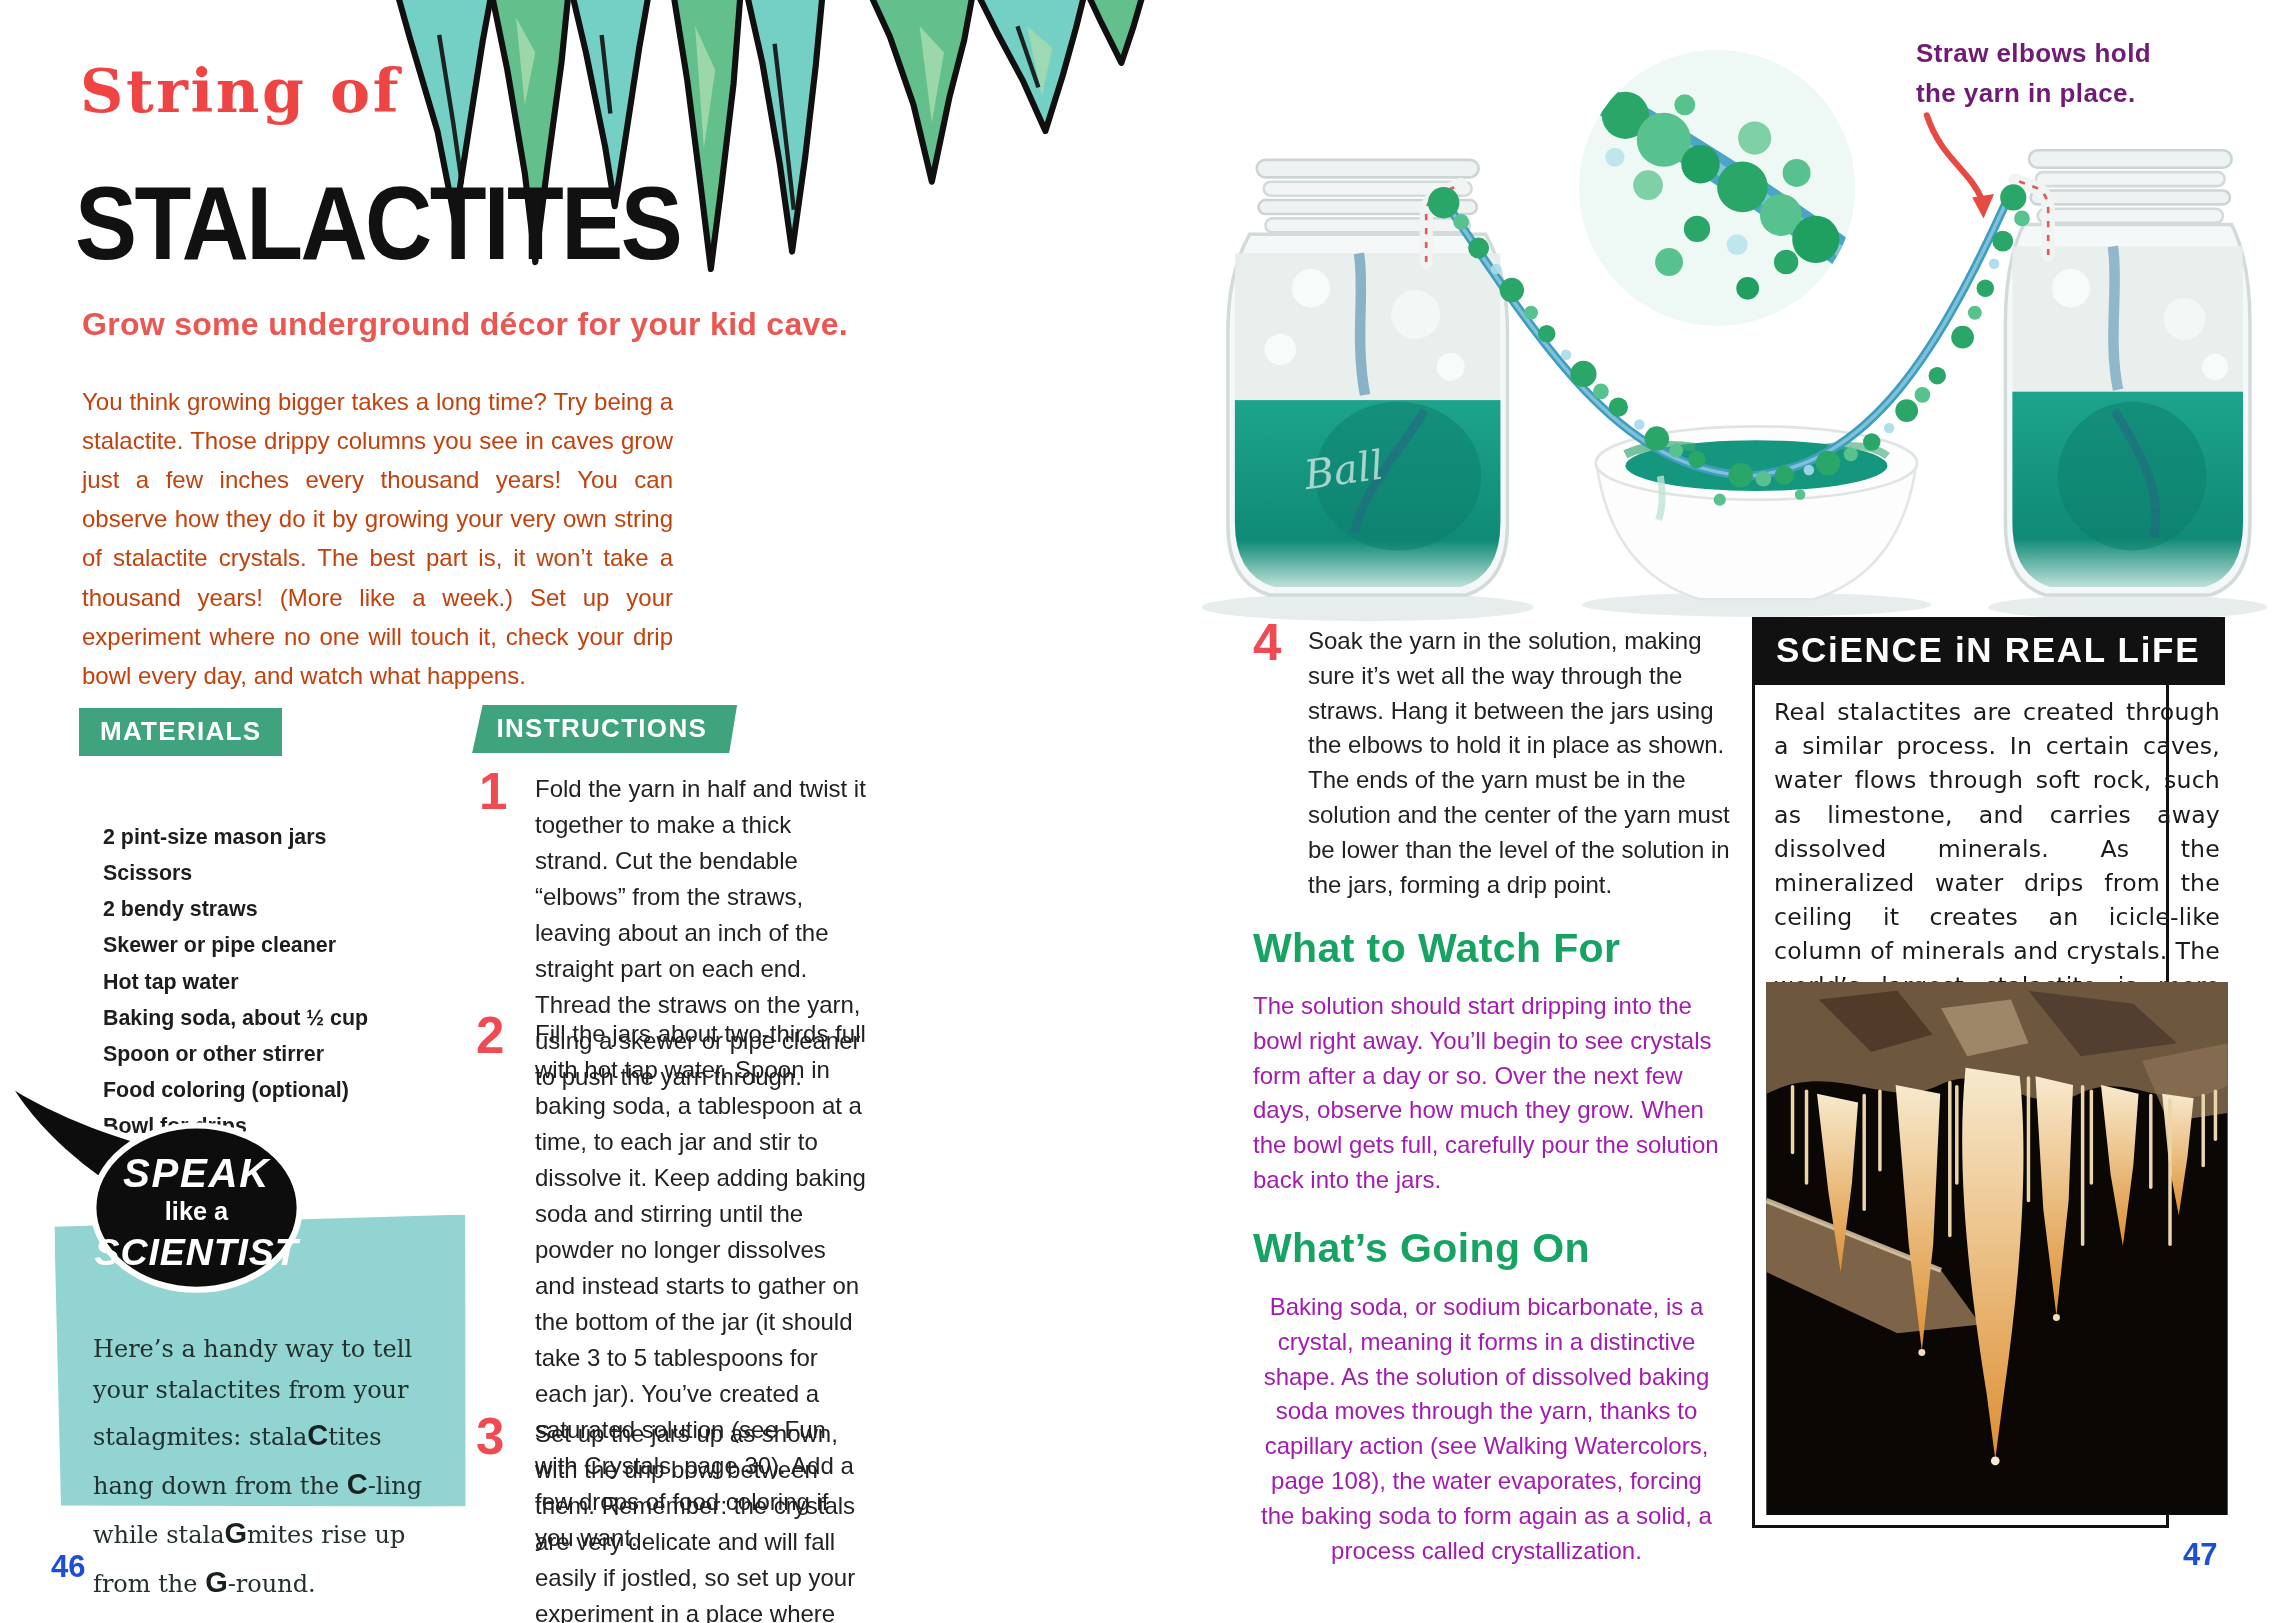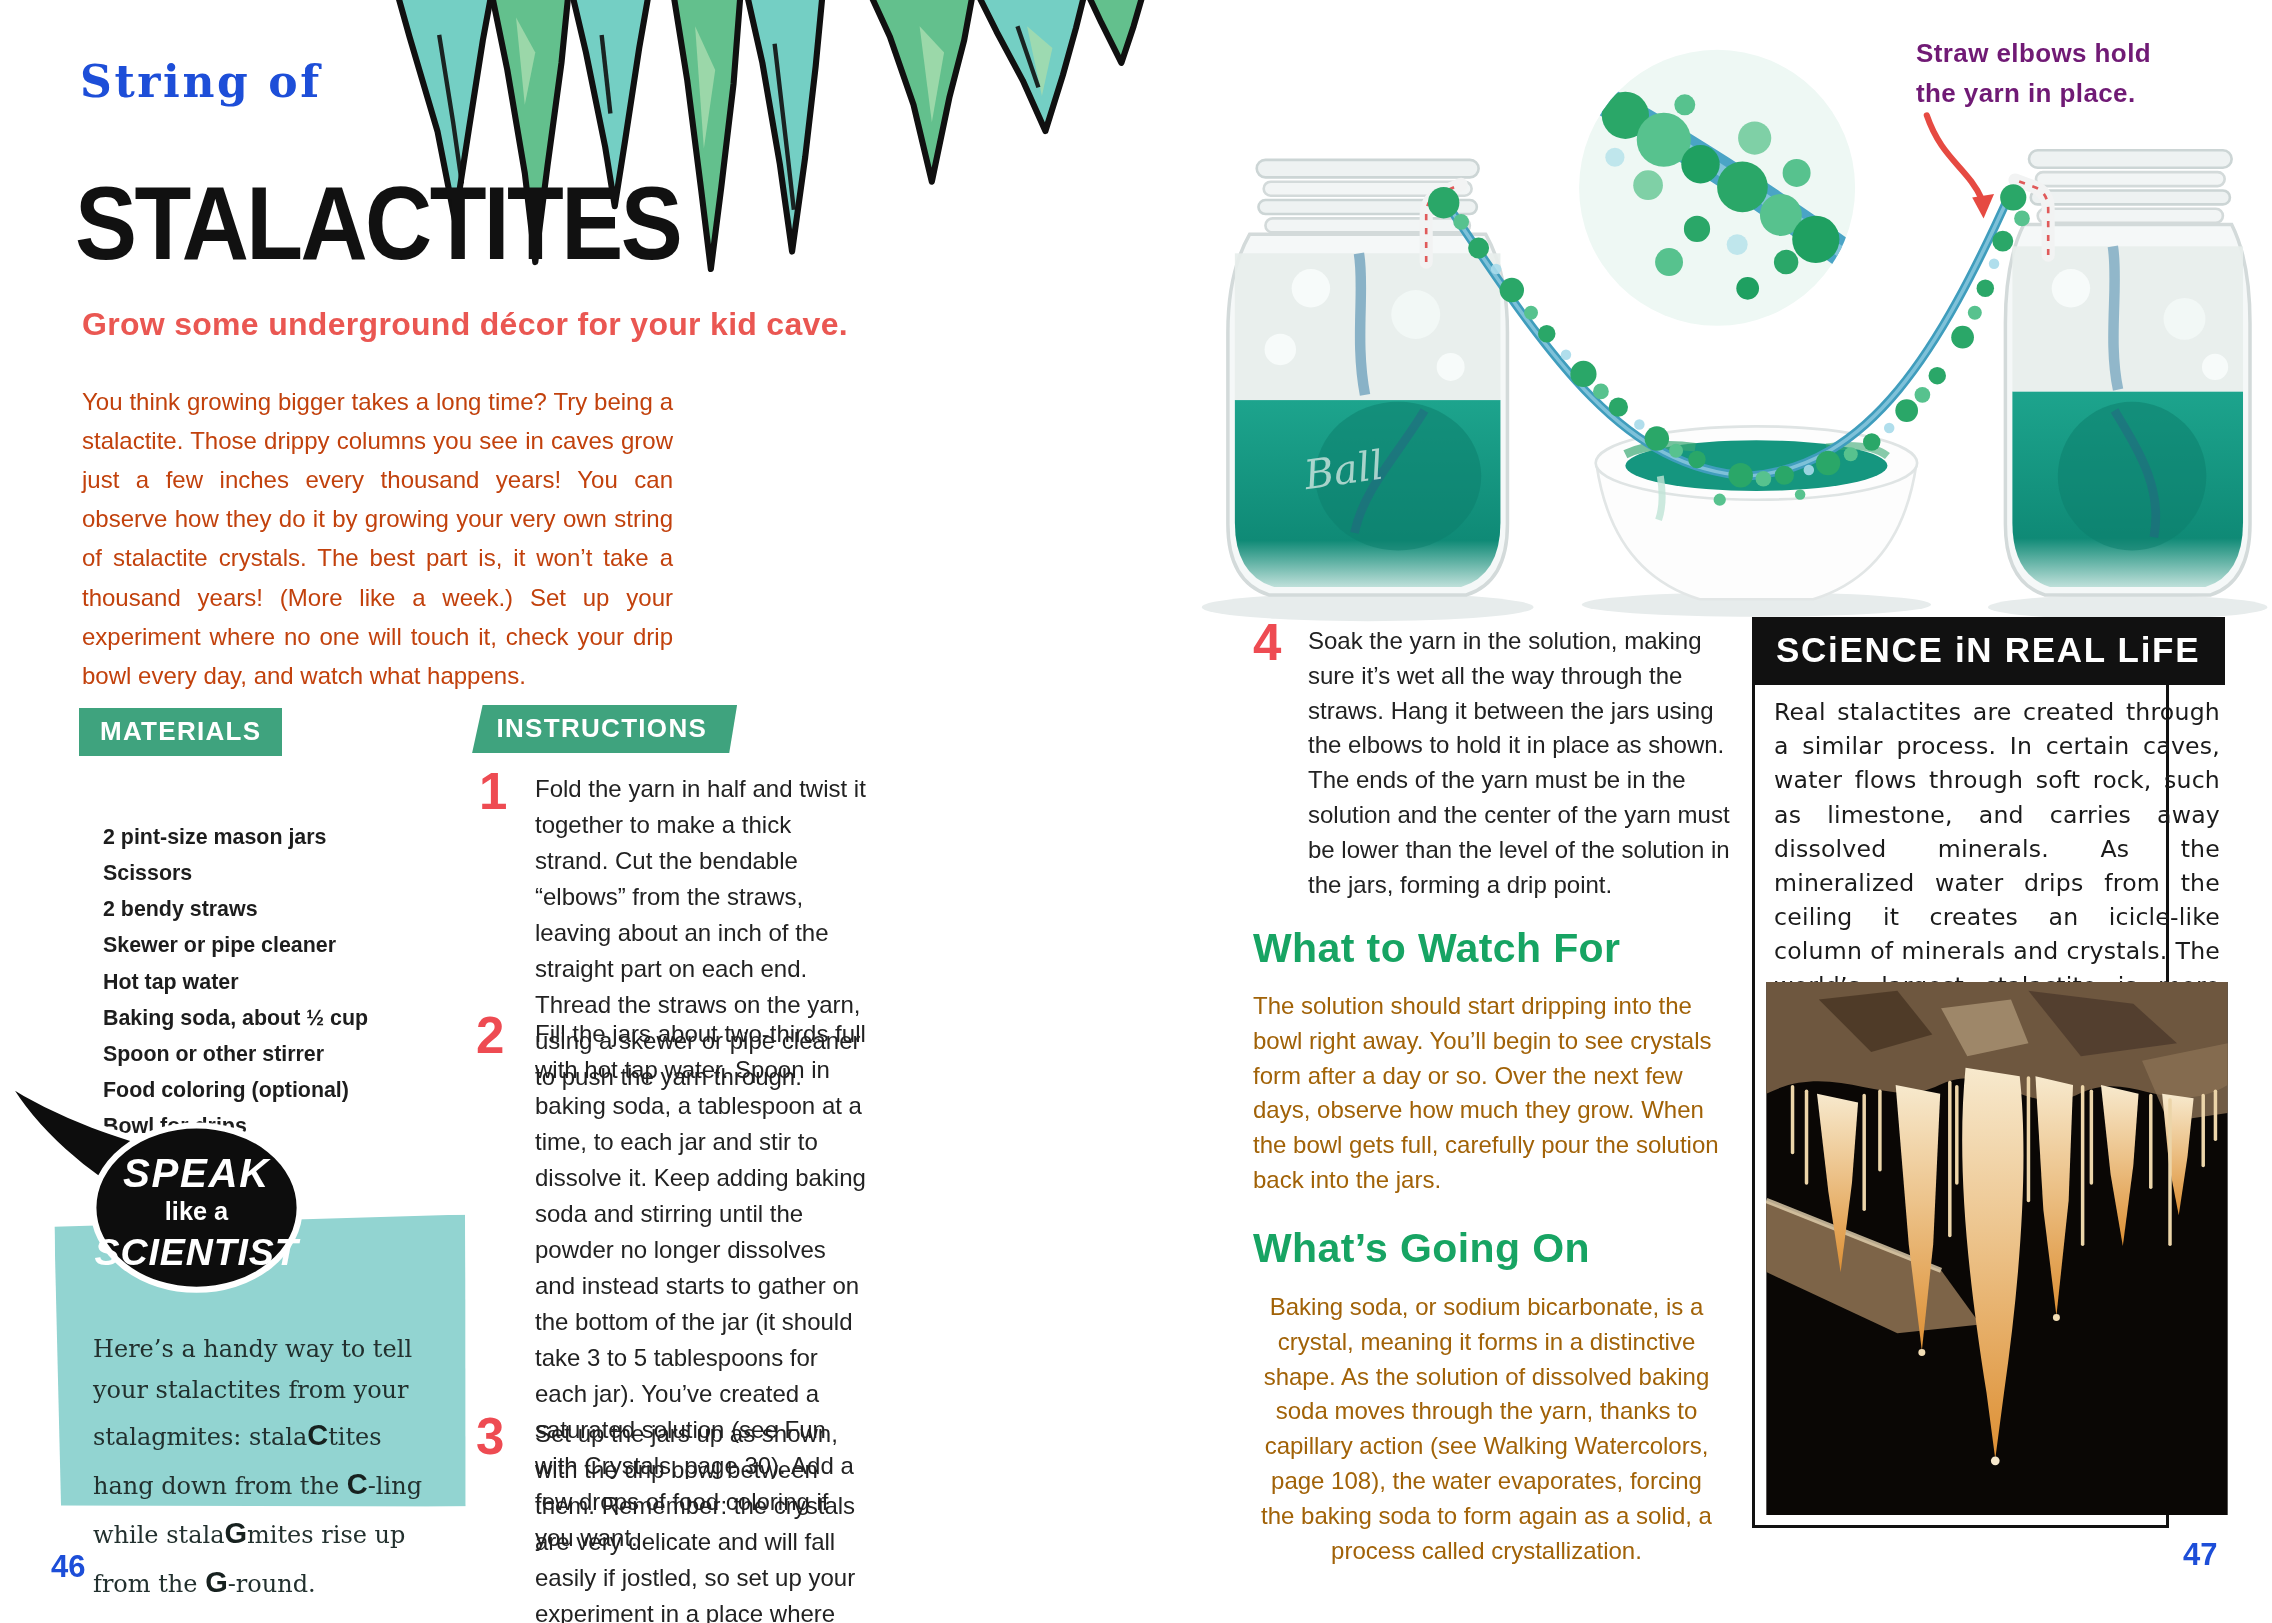--- a/index.html
+++ b/index.html
@@ -2,21 +2,21 @@
 <html style="font-size:14px"><head>
 <meta charset="utf-8">
 <style>
   html,body{margin:0;padding:0;}
   body{width:2273px;height:1623px;position:relative;background:#ffffff;
        font-family:"Liberation Sans",sans-serif;color:#1d1d1d;overflow:hidden;}
   .abs{position:absolute;}
 
   
   .title-script{left:80px;top:56px;font-family:"DejaVu Serif",serif;font-weight:bold;
-    font-size:44px;color:#1d4ed8;letter-spacing:2.6px;}
+    font-size:60px;color:#ef4444;letter-spacing:2.6px;}
   .title-main{left:75px;top:164px;font-size:93px;font-weight:900;letter-spacing:-2.6px;
     color:#111;transform:scaleY(1.12);transform-origin:left top;white-space:nowrap;}
   .subtitle{left:82px;top:306px;font-size:32px;font-weight:bold;color:#ea5752;letter-spacing:0.3px;}
   .intro{left:82px;top:382px;width:591px;font-size:24px;line-height:1.63;color:#c2410c;
     text-align:justify;}
   .badge{background:#3fa37e;color:#fff;font-weight:800;font-size:26px;letter-spacing:1.3px;
     padding:7.9px 21px 9.6px;}
   .badge.materials{left:79px;top:708px;}
   .badge.instructions{left:472px;top:705px;clip-path:polygon(4% 0,100% 0,97% 100%,0 100%);
     padding:7.9px 30px 9.6px 24.5px;}
@@ -29,21 +29,21 @@
     transform:rotate(-0.7deg);clip-path:polygon(0 2.5%,100% 0,99.2% 100%,0.8% 98%);}
   .teal-text{left:93px;top:1329px;width:348px;font-family:"DejaVu Serif",serif;
     font-size:24px;line-height:1.7;color:#22302e;}
   .big-letter{font-family:"Liberation Sans",sans-serif;font-weight:900;font-size:29px;color:#17211f;}
   .pagenum{font-size:31px;font-weight:900;color:#1d4ed8;}
 
   
   .annotation{left:1872px;top:33px;font-size:26px;font-weight:700;letter-spacing:0.4px;
     line-height:1.55;color:#701a75;margin-left:44px;}
   .green-heading{font-size:41px;font-weight:800;color:#17a463;letter-spacing:0.4px;}
-  .body-col{width:467px;font-size:24px;line-height:1.45;color:#a16207;}
+  .body-col{width:467px;font-size:24px;line-height:1.45;color:#a21caf;}
   .sidebar{left:1752px;top:617px;width:417px;height:911px;border:3.5px solid #111;
     background:#fff;box-sizing:border-box;}
   .sidebar-header{position:absolute;left:-3.5px;top:-3.5px;background:#111;color:#fff;
     font-size:35px;font-weight:800;letter-spacing:1.7px;padding:13px 24.5px 15px;white-space:nowrap;}
   .sidebar-body{position:absolute;left:19px;top:75px;width:446px;font-family:"DejaVu Sans",sans-serif;
     font-size:23.6px;line-height:1.45;text-align:justify;color:#1b1b1b;letter-spacing:0.2px;}
   .cave{position:absolute;left:11.4px;top:362px;width:462px;height:533px;}
 </style>
 </head>
 <body>

